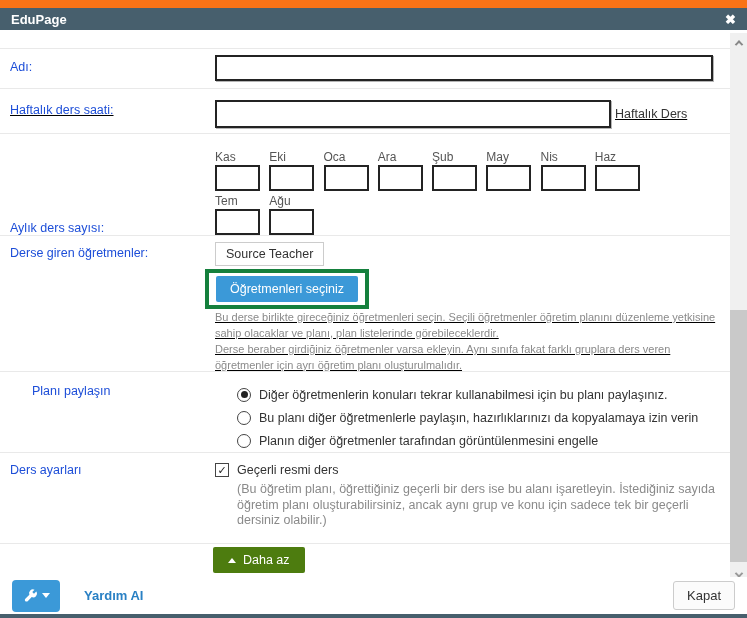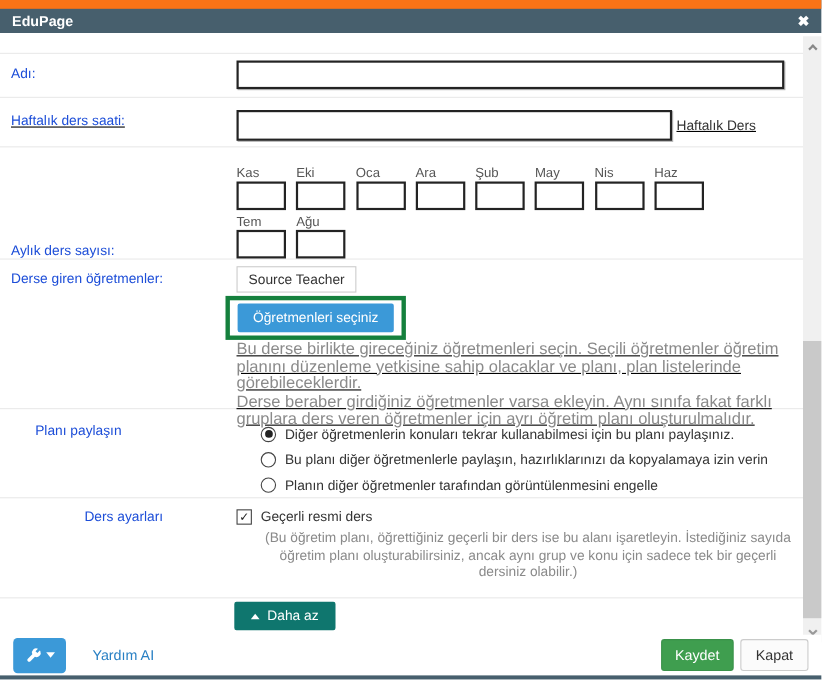--- a/index.html
+++ b/index.html
@@ -42,56 +42,56 @@
   .r-teachers { height:136px; }
   .r-teachers .row-label { padding-top:10px; }
   .r-teachers .row-content { padding-top:6px;text-decoration:underline; }
   .teacher-chip { display:inline-block; border:1px solid #ccc; background:#fff; color:#333;
       font-size:12.5px; padding:4px 10px; }
   .annotation-box { display:block; width:fit-content; border:4px solid #15803d; padding:3px 7px;
       margin:3px 0 0 -10px; }
   .btn-blue { display:inline-flex; align-items:center; gap:6px; background:#3b99d8; color:#fff; border:none;
       font-size:12.5px; padding:0 14px; height:26px; border-radius:2px; cursor:pointer;
       font-family:"Liberation Sans", sans-serif; }
-  .teachers-desc { width:507px; color:#8a8a8a; font-size:15px; line-height:15.5px; margin-top:1px; }
+  .teachers-desc { width:507px; color:#8a8a8a; font-size:11px; line-height:15.5px; margin-top:1px; }
 
   .r-share { height:81px;padding-left:32px; }
   .r-share .row-label { padding-top:12px; }
   .r-share .row-content { padding-top:11px; }
   .opt { display:flex; align-items:center; height:23px; }
   .radio { width:14px; height:14px; border:1px solid #444; border-radius:50%; margin-right:8px;
       display:inline-flex; align-items:center; justify-content:center; flex-shrink:0; background:#fff; }
   .radio.checked::after { content:""; width:7px; height:7px; border-radius:50%; background:#222; }
   .opt-label { font-size:12.5px; color:#333; }
 
-  .r-settings { height:91px;text-align:center; }
+  .r-settings { height:91px; }
   .r-settings .row-label { padding-top:10px; }
   .r-settings .row-content { padding-top:8px; }
   .chk-row { display:flex; align-items:center; height:18px; }
   .checkbox { width:14px; height:14px; border:1.5px solid #444; background:#fff; margin-right:8px;
       display:inline-flex; align-items:center; justify-content:center; font-size:11px; color:#222; flex-shrink:0; }
   .chk-label { font-size:12.5px; color:#333; }
   .settings-desc { width:486px; color:#8a8a8a; font-size:12.5px; line-height:15.5px; margin:3px 16px 0 22px; }
 
   .r-collapse { height:34px; border-bottom:none; padding:3px 0 0 213px; }
-  .btn-collapse { display:inline-flex; align-items:center; gap:7px; background:#0f766e; color:#fff;
+  .btn-collapse { display:inline-flex; align-items:center; gap:7px; background:#4d7c0f; color:#fff;
       border:none; font-size:12.5px; padding:0 15px; height:26px; border-radius:2px; cursor:pointer;
       font-family:"Liberation Sans", sans-serif; }
   .tri-up-sm { width:0; height:0; border-left:4px solid transparent; border-right:4px solid transparent;
       border-bottom:5px solid #fff; }
 
   
   .footer { position:absolute; left:0; bottom:4px; width:747px; height:37px;
       display:flex; align-items:center; justify-content:space-between; padding:0 12px; background:#fff; }
   .f-left { display:flex; align-items:center; }
   .btn-tools { width:48px; height:32px; background:#3b99d8; border:none; border-radius:4px; cursor:pointer;
       display:inline-flex; align-items:center; justify-content:center; gap:4px; }
   .caret-down { width:0; height:0; border-left:4px solid transparent; border-right:4px solid transparent;
       border-top:5px solid #fff; }
-  .help-link { margin-left:24px; color:#2980c4; font-size:13px; font-weight:normal; text-decoration:none; cursor:pointer; }
+  .help-link { margin-left:24px; color:#2980c4; font-size:13px; font-weight:bold; text-decoration:none; cursor:pointer; }
   .f-right { display:flex; align-items:center; gap:6px; }
   .btn-save { background:#3f9e4f; color:#fff; border:1px solid #3a914a; border-radius:3px; font-size:13px;
       padding:6px 12px; cursor:pointer; font-family:"Liberation Sans", sans-serif; }
   .btn-close { background:#fbfbfb; color:#333; border:1px solid #ccc; border-radius:3px; font-size:13px;
       padding:6px 13px; cursor:pointer; font-family:"Liberation Sans", sans-serif; }
   .bottombar { position:absolute; left:0; bottom:0; width:747px; height:4px; background:#475f6d; }
 
   
   .scrollbar { position:absolute; top:33px; right:0; width:17px; height:551px; background:#f0f0f0; }
   .sb-btn { position:absolute; left:0; width:17px; height:15px; display:flex; align-items:center; justify-content:center; cursor:pointer; }
@@ -213,20 +213,19 @@
     <div class="f-left">
       <button class="btn-tools">
         <svg width="15" height="15" viewBox="0 0 16 16">
           <path fill="#ffffff" d="M14.6 4.2a4.1 4.1 0 0 1-5.3 5.5l-4.3 4.3c-.7.7-1.8.7-2.5 0s-.7-1.8 0-2.5l4.3-4.3A4.1 4.1 0 0 1 12.3 1.9L9.9 4.3l1.8 1.8 2.4-2.4c.2.2.4.3.5.5z"></path>
         </svg>
         <span class="caret-down"></span>
       </button>
       <a class="help-link">Yardım AI</a>
     </div>
     <div class="f-right">
-      <button class="btn-save">Kaydet</button>
       <button class="btn-close">Kapat</button>
     </div>
   </div>
 
   <div class="bottombar"></div>
 
 </div>
 
 </body></html>

